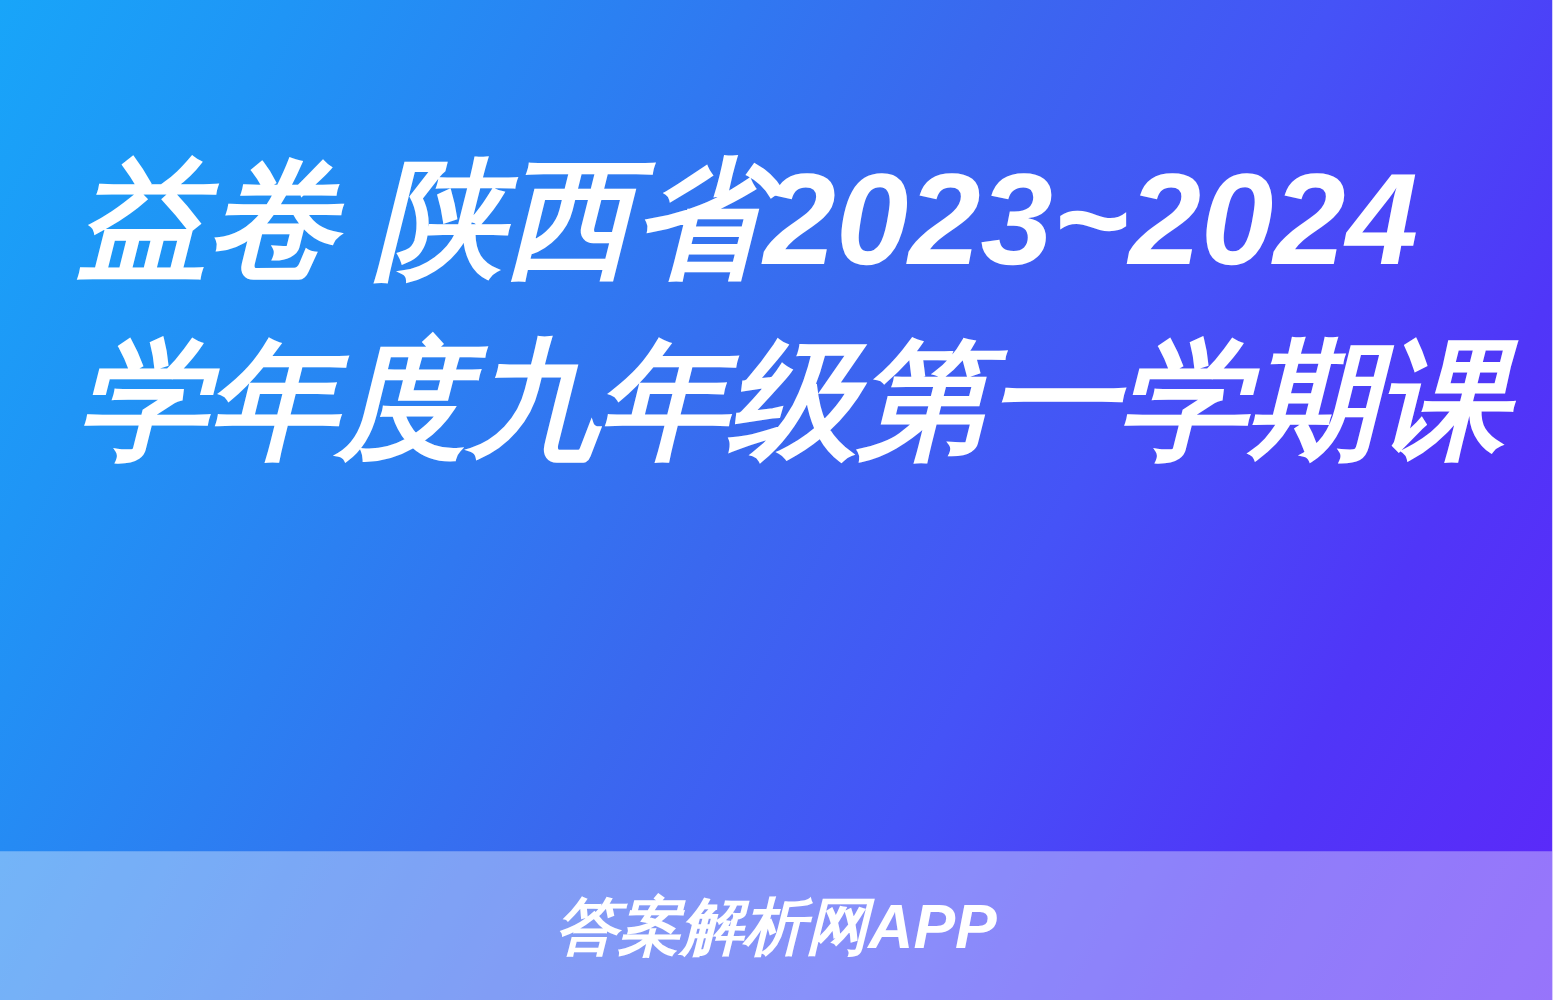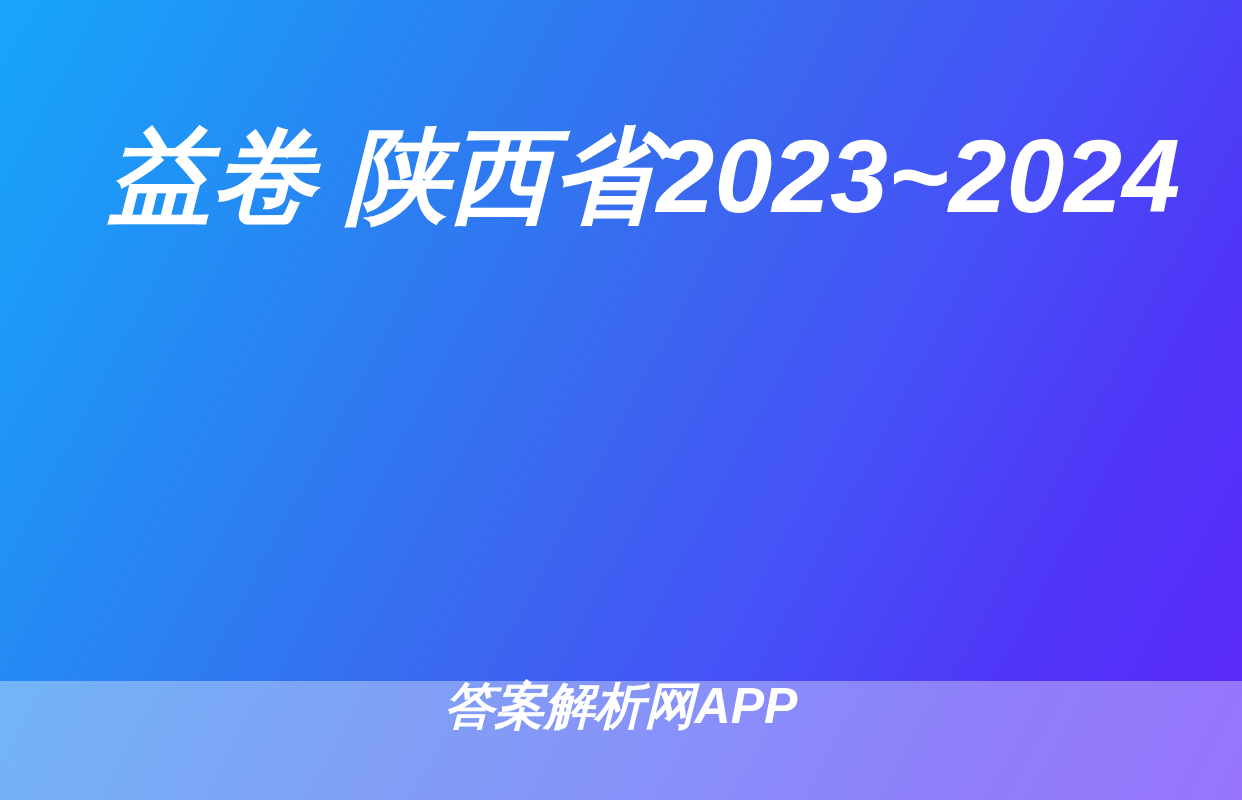--- a/index.html
+++ b/index.html
@@ -41,35 +41,35 @@
 
   .title-line {
     display: block;
     color: #ffffff;
     font-size: 104px;
     line-height: 145px;
     font-weight: 700;
     font-style: italic;
     letter-spacing: 0px;
     white-space: nowrap;
-    text-align: right;
+    text-align: left;
     -webkit-font-smoothing: antialiased;
   }
 
   
   .bottom-band {
     position: absolute;
     left: 0;
     right: 0;
     top: 681px;
     height: 119px;
     background: rgba(255, 255, 255, 0.36);
     z-index: 4;
     display: flex;
-    align-items: flex-start;
+    align-items: center;
     justify-content: center;
   }
 
   .watermark {
     color: #ffffff;
     font-size: 50px;
     line-height: 50px;
     font-weight: 700;
     font-style: italic;
     letter-spacing: 0px;
@@ -77,19 +77,20 @@
     -webkit-font-smoothing: antialiased;
   }
 </style>
 </head>
 <body>
 
 <div class="card">
 
   <div class="title-block">
     <span class="title-line">益卷 陕西省2023~2024</span>
+    <span class="title-line">学年度九年级第一学期课</span>
   </div>
 
   <div class="bottom-band">
     <span class="watermark">答案解析网APP</span>
   </div>
 
 </div>
 
 </body></html>

